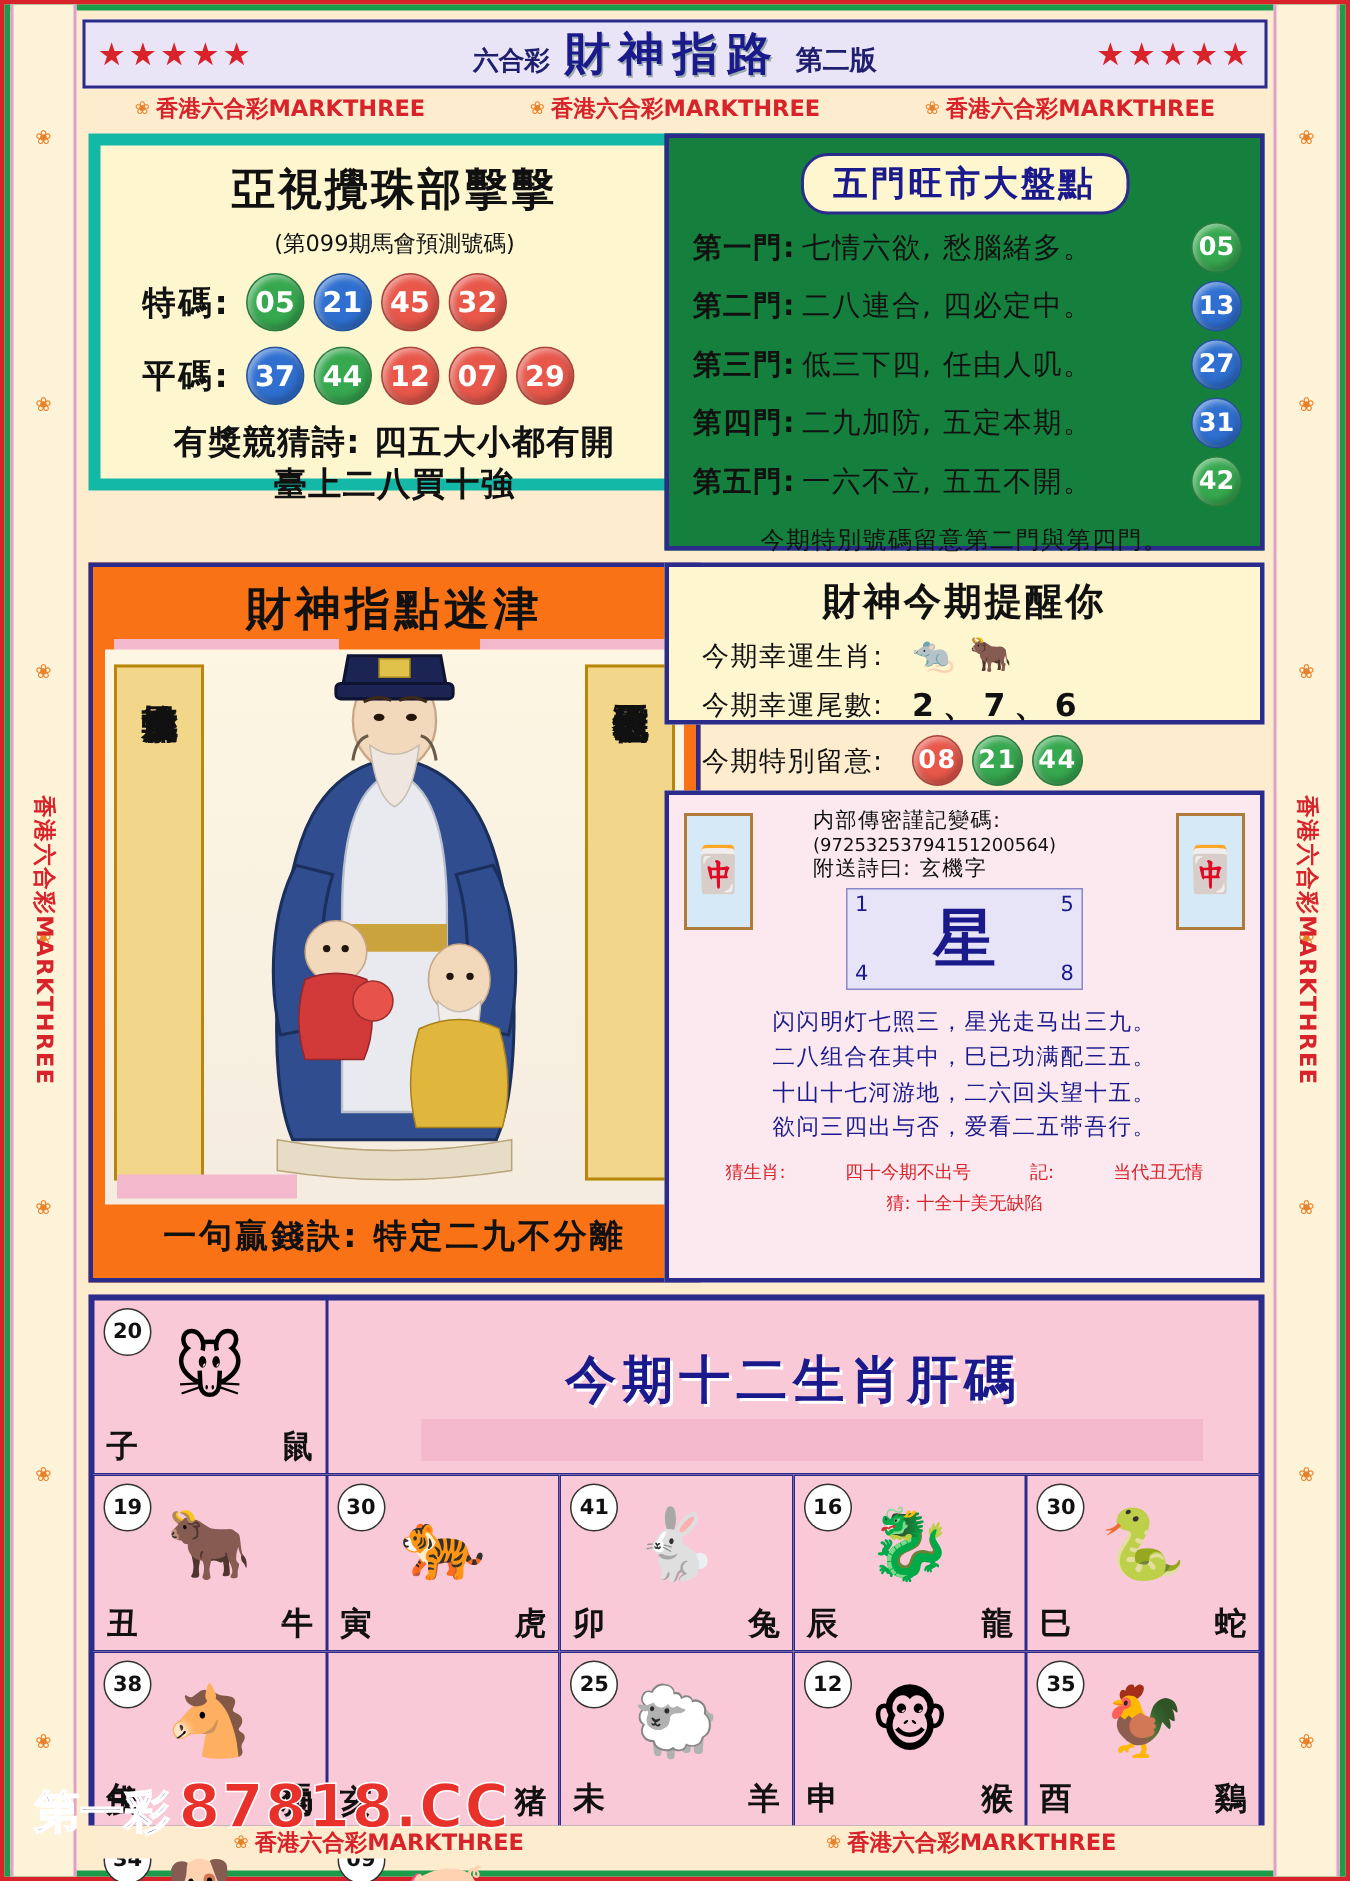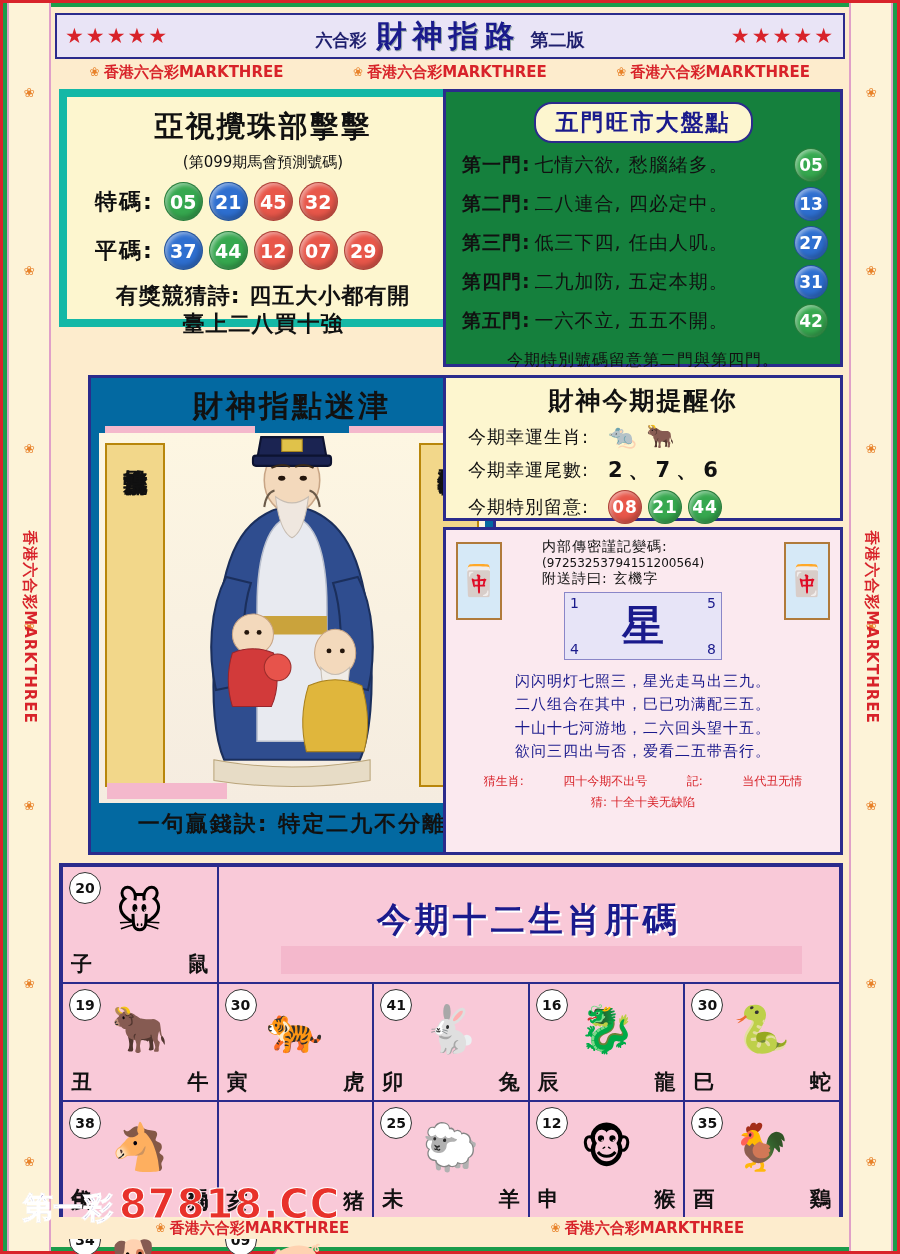--- a/index.html
+++ b/index.html
@@ -118,21 +118,21 @@
   .gate-row{
     display:flex;align-items:center;margin:5px 0 0 16px;font-size:19px;color:#111;
   }
   .gate-name{font-weight:bold;letter-spacing:1px;}
   .gate-text{margin-left:4px;letter-spacing:1px;}
   .gate-ball{margin-left:auto;margin-right:12px;}
   .tr-foot{text-align:center;font-size:16px;color:#111;margin-top:12px;letter-spacing:1px;}
   
   .box-ml{
     left:4px;top:288px;width:408px;height:480px;
-    background:#0369a1;border:3px solid #2b2b8c;margin-left:29px;
+    background:#f97316;border:3px solid #2b2b8c;
   }
   .ml-title{
     text-align:center;font-size:30px;font-weight:bold;color:#111;margin-top:8px;letter-spacing:3px;
   }
   .ml-art{
     position:relative;margin:6px 8px 0 8px;height:370px;
     background:linear-gradient(#fdf6e2,#f5ece0);
     overflow:hidden;
   }
   .couplet{
@@ -145,21 +145,21 @@
   .couplet.right{right:6px;height:328px;}
   .deity{
     position:absolute;left:66px;right:66px;top:0;bottom:0;
   }
   .ml-foot{
     text-align:center;font-size:22px;font-weight:bold;color:#111;margin-top:6px;letter-spacing:2px;
   }
   .redact{position:absolute;background:#f4b8cc;}
   
   .box-mr{
-    right:2px;top:288px;width:400px;height:146px;
+    right:2px;top:288px;width:400px;height:108px;
     background:#fdf6cf;border:3px solid #2b2b8c;
   }
   .mr-title{text-align:center;font-size:25px;font-weight:bold;color:#111;margin-top:6px;letter-spacing:2px;}
   .mr-row{display:flex;align-items:center;font-size:18px;color:#111;margin:6px 0 0 22px;letter-spacing:1px;}
   .mr-row .lbl{min-width:140px;}
   .zodiac-mini{font-size:23px;margin-right:18px;}
   .tail-nums{font-size:21px;font-weight:bold;letter-spacing:6px;}
   
   .box-br{
     right:2px;top:440px;width:400px;height:328px;

